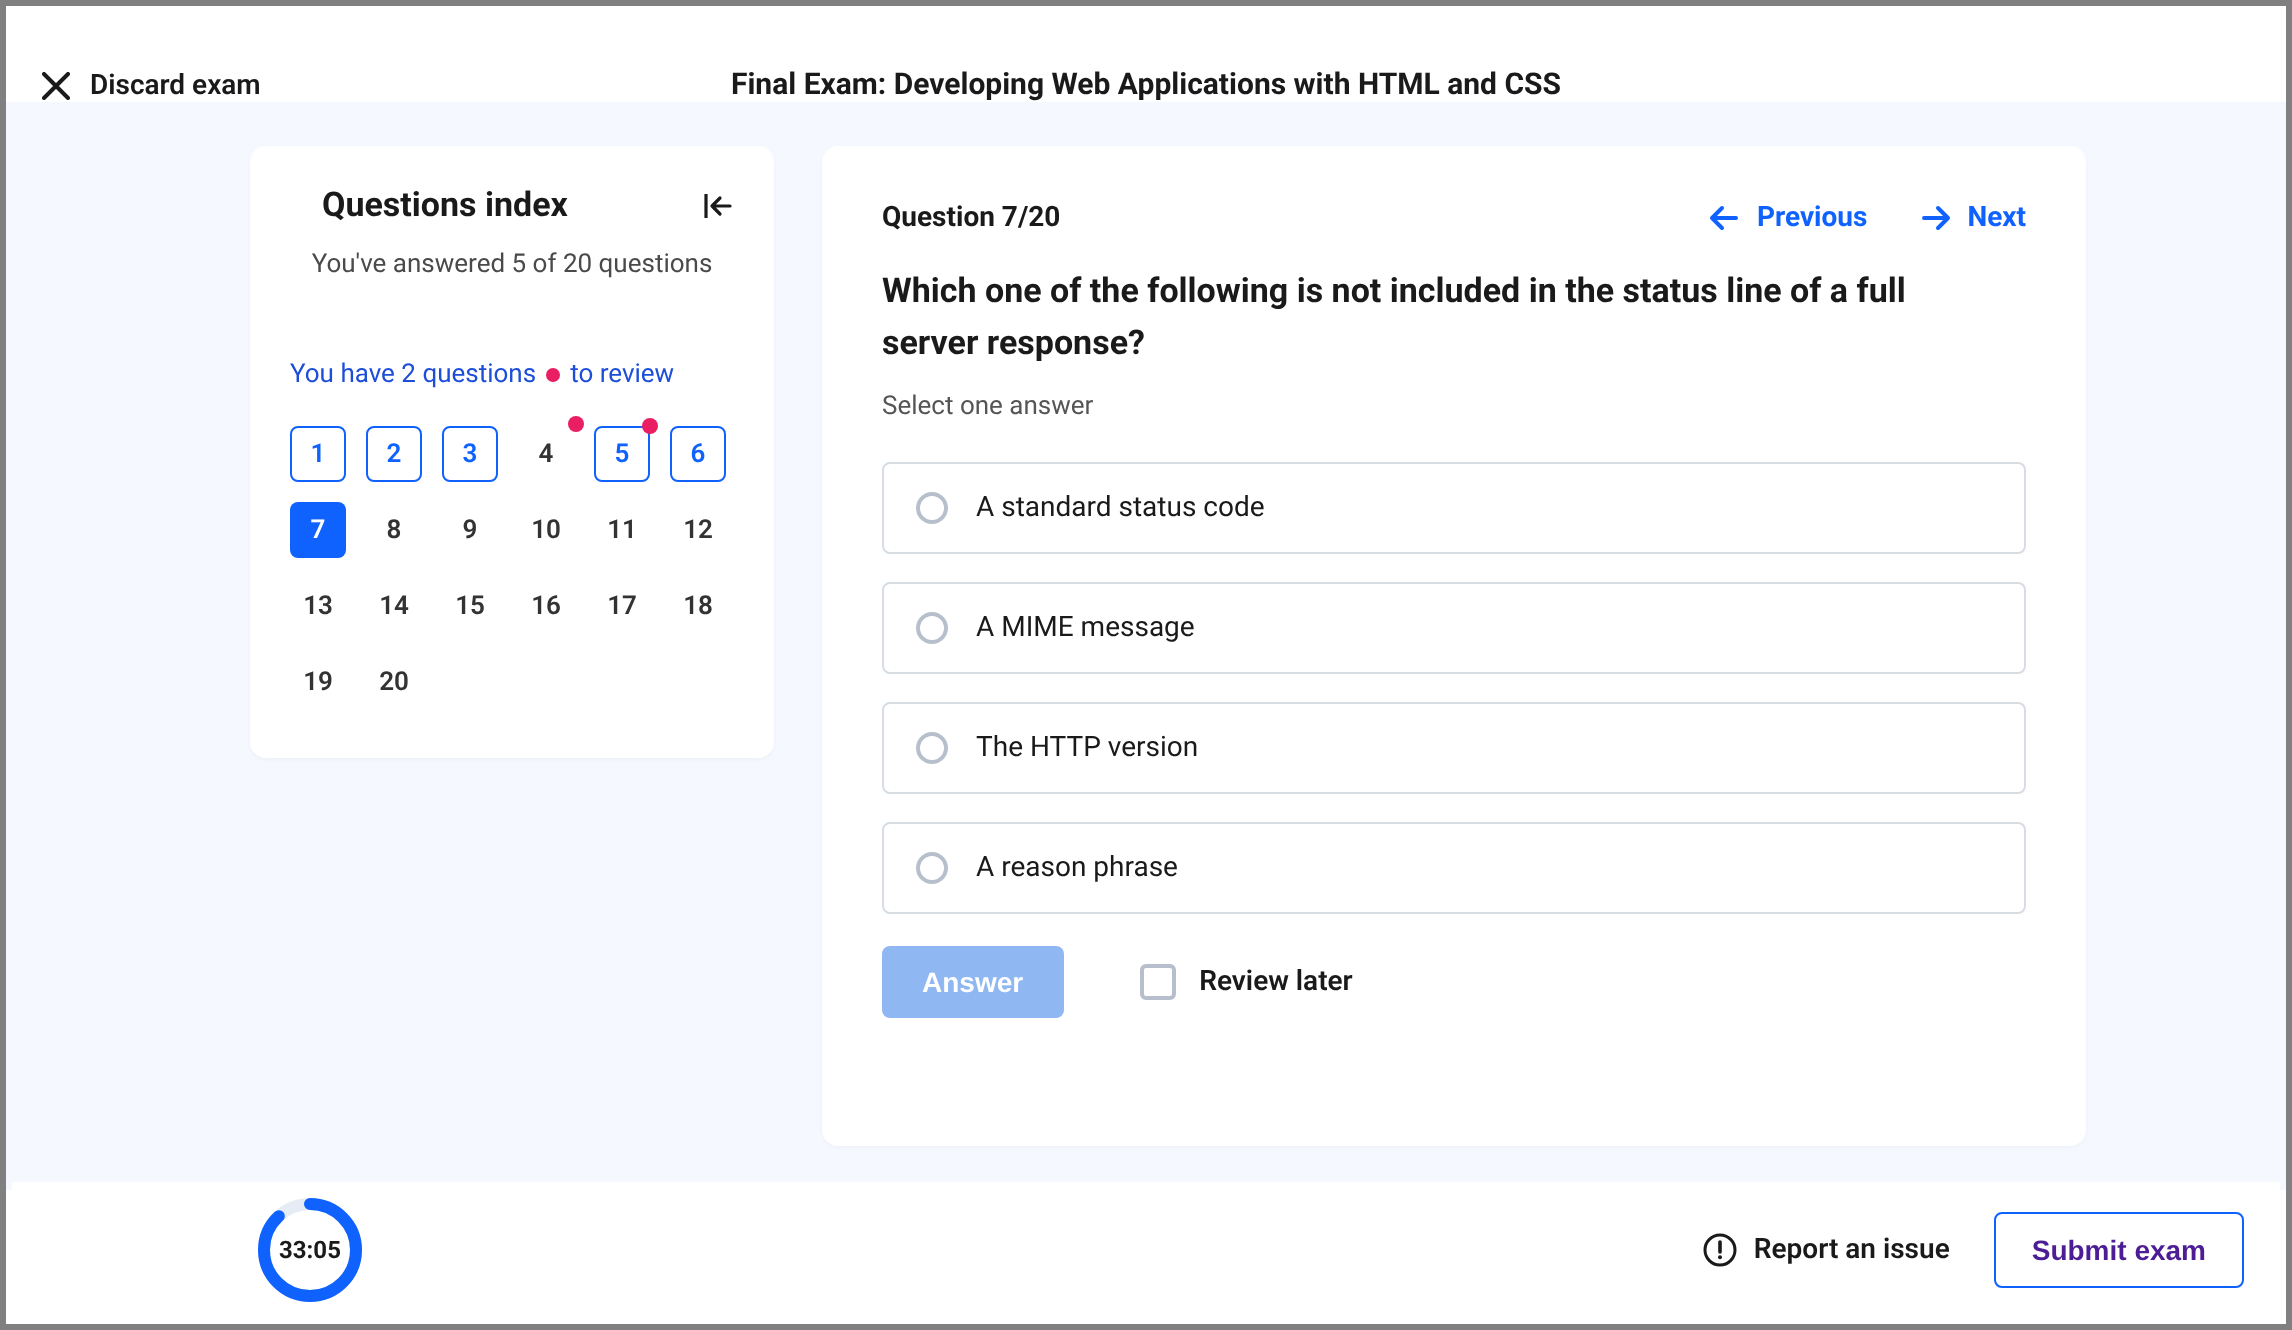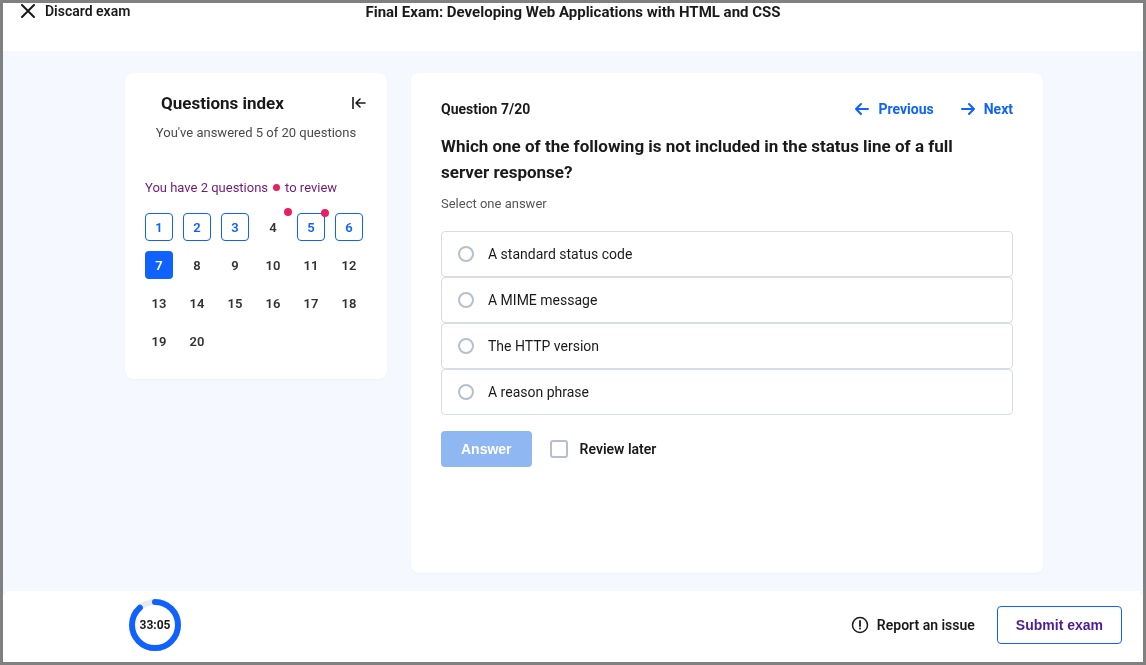--- a/index.html
+++ b/index.html
@@ -9,21 +9,21 @@
     background: #fff;
     color: #1a1a1a;
     border: 3px solid #808080;
     width: 1146px;
     height: 665px;
     overflow: hidden;
     position: relative;
   }
   .top-bar {
     display: flex;
-    align-items: flex-start;
+    align-items: flex-end;
     height: 48px;
     padding: 0 18px;
     background: #fff;
     position: relative;
   }
   .discard {
     display: flex;
     align-items: center;
     gap: 10px;
     font-size: 14px;
@@ -56,21 +56,21 @@
   }
   .sidebar-head {
     display: flex;
     justify-content: space-between;
     align-items: center;
     margin-bottom: 12px;
   }
   .sidebar-head h3 { font-size: 17px; font-weight: 700; margin-left: 16px; }
   .collapse-ic { width: 16px; height: 16px; cursor: pointer; }
   .progress-line { font-size: 13px; color: #4a4a4a; margin-bottom: 8px; text-align: center; }
-  .review-line { font-size: 13px; color: #701a75; margin-bottom: 18px; display:flex; align-items:center; gap:5px;margin-top:40px;}
+  .review-line { font-size: 13px; color: #1d4ed8; margin-bottom: 18px; display:flex; align-items:center; gap:5px;margin-top:40px;}
   .review-dot { width:7px; height:7px; border-radius:50%; background:#e91e63; display:inline-block;}
   .qgrid {
     display: grid;
     grid-template-columns: repeat(6, 28px);
     gap: 10px 10px;
     justify-content: start;
   }
   .qcell {
     width: 28px; height: 28px;
     display:flex; align-items:center; justify-content:center;
@@ -104,27 +104,28 @@
     display:flex; align-items:flex-end; gap:8px;
     font-size: 14px; font-weight:700; color:#0f62fe; cursor:pointer;
   }
   .navlink svg { width:16px; height:16px; }
   .question-text { font-size: 17px; font-weight:700; line-height:1.55; margin-bottom:10px; max-width:560px;}
   .instruct { font-size:13px; color:#555; margin-bottom:20px;}
   .option {
     border:1px solid #d8dce3; border-radius:4px;
     padding: 14px 16px;
     display:flex; align-items:center; gap:14px;
+    margin-bottom:14px;
     cursor:pointer; font-size:14px;
   }
   .radio {
     width:16px; height:16px; border:2px solid #b8bfcc; border-radius:50%;
     flex-shrink:0;
   }
-  .action-row { display:flex; align-items:center; gap:18px; margin-top:16px;}
+  .action-row { display:flex; align-items:center; gap:38px; margin-top:16px;}
   .answer-btn {
     background:#8fb7f2; color:#fff; border:none;
     padding: 10px 20px; border-radius:4px; font-size:14px; font-weight:700;
     cursor:pointer;
   }
   .review-check { display:flex; align-items:center; gap:12px; font-size:14px; font-weight:600; cursor:pointer;}
   .checkbox { width:18px; height:18px; border:2px solid #b8bfcc; border-radius:3px; }
   .bottom-bar {
     position:absolute; bottom:3px; left:3px; right:3px;
     height: 68px; background:#fff;

